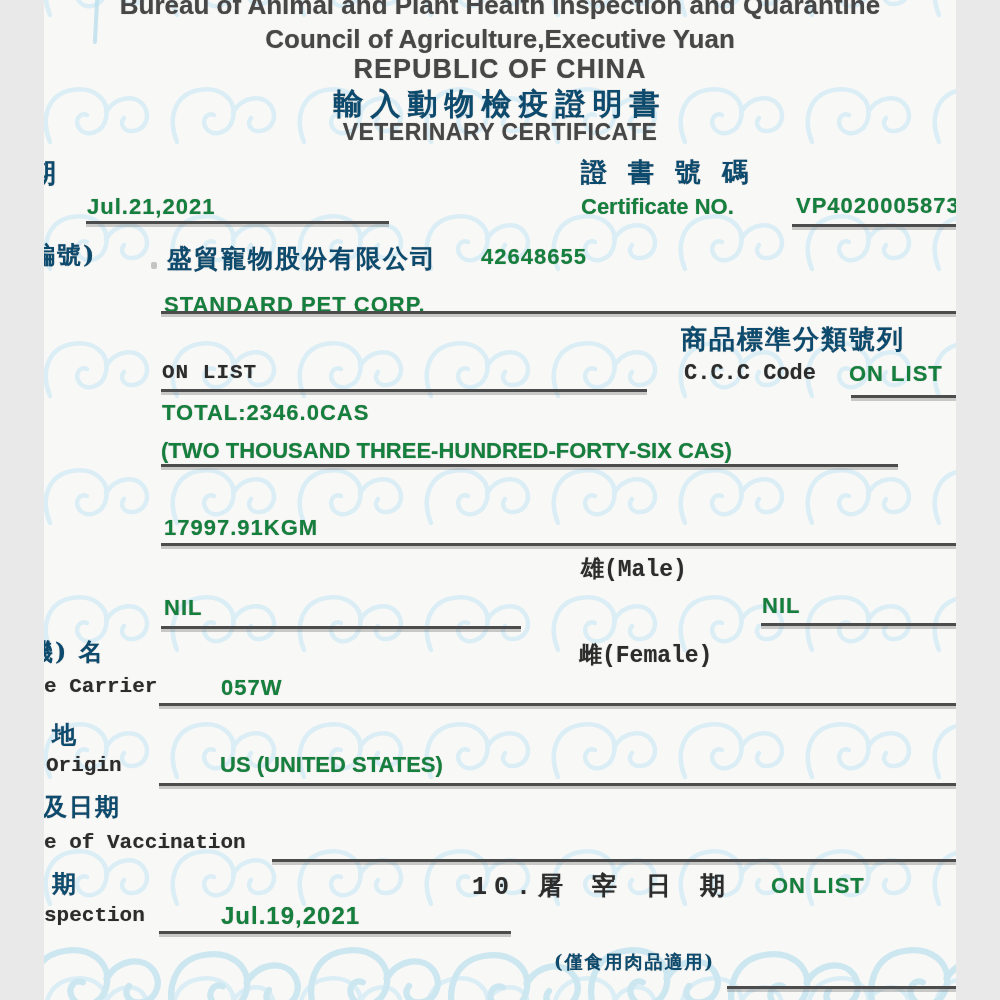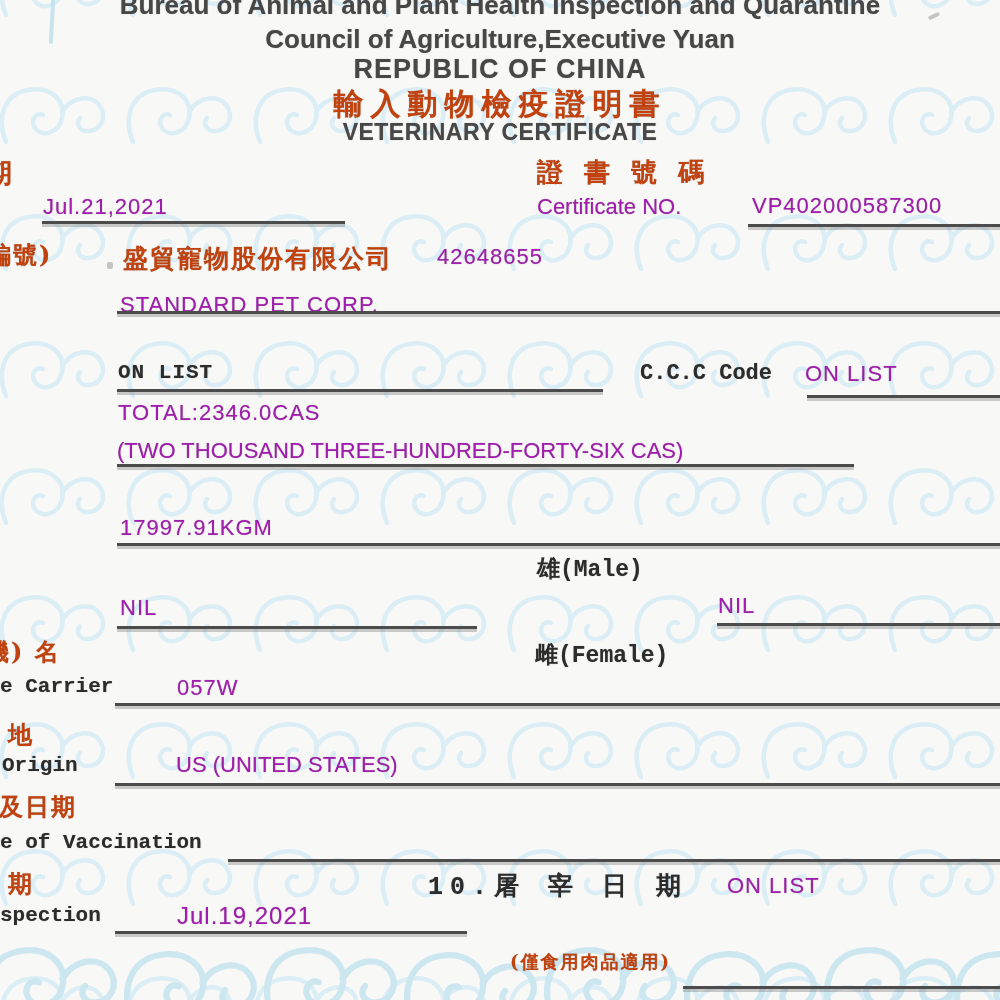--- a/index.html
+++ b/index.html
@@ -1,31 +1,31 @@
 <!DOCTYPE html>
 <html><head>
 <meta charset="utf-8">
 <style>
   html,body{margin:0;padding:0;background:#e9e9e9;}
   .page{
-    position:relative;width:1000px;height:1000px;margin:0 auto;
+    position:relative;width:912px;height:1000px;margin:0 auto;
     background:#f8f8f6;overflow:hidden;
     font-family:"Liberation Sans",sans-serif;
   }
   .wm{position:absolute;left:0;top:0;z-index:0;}
   .layer{position:absolute;inset:0;z-index:1;}
   .abs{position:absolute;white-space:nowrap;}
   .ctr{left:0;right:0;text-align:center;}
-  .sans{font-family:"Liberation Sans",sans-serif;color:#a21caf;font-weight:400;
+  .sans{font-family:"Liberation Sans",sans-serif;color:#15803d;font-weight:700;
         text-shadow:0 0 1px rgba(51,51,51,.45);text-align:right;}
   .hdr{font-family:"Liberation Sans",sans-serif;color:#474747;font-weight:600;
        text-shadow:0 0 1px rgba(71,71,71,.5);}
   .mono{font-family:"Liberation Mono","DejaVu Sans Mono",monospace;color:#2c2c2c;
         font-weight:700;text-shadow:0 0 1px rgba(44,44,44,.4);}
-  .cjk{font-family:"DejaVu Serif","Liberation Serif",serif;color:#c2410c;
+  .cjk{font-family:"DejaVu Serif","Liberation Serif",serif;color:#0c4a6e;
        font-weight:700;text-shadow:0 0 1px rgba(35,35,35,.4);}
   .rule{position:absolute;height:3px;background:#4c4c4c;
         box-shadow:0 3px 0 rgba(120,120,120,.38);}
   .speck{position:absolute;border-radius:2px;}
 </style>
 </head>
 <body>
 
 <div class="page">
 
@@ -72,20 +72,21 @@
     <div class="abs sans" style="left:537px;top:194px;font-size:22px;">Certificate NO.</div>
     <div class="abs sans" style="left:752px;top:193px;font-size:22px;letter-spacing:1px;">VP402000587300</div>
     <div class="rule" style="left:748px;top:224px;width:252px;"></div>
 
     <div class="abs cjk" style="left:-13px;top:239px;font-size:24px;letter-spacing:2px;">編號)</div>
     <div class="abs cjk" style="left:123px;top:242px;font-size:25px;letter-spacing:2px;">盛貿寵物股份有限公司</div>
     <div class="abs sans" style="left:437px;top:244px;font-size:22px;letter-spacing:1px;">42648655</div>
     <div class="abs sans" style="left:120px;top:292px;font-size:22px;letter-spacing:1px;">STANDARD PET CORP.</div>
     <div class="rule" style="left:117px;top:311px;width:883px;"></div>
 
+    <div class="abs cjk" style="left:637px;top:322px;font-size:26px;letter-spacing:2px;">商品標準分類號列</div>
     <div class="abs mono" style="left:118px;top:361px;font-size:21px;letter-spacing:1px;">ON LIST</div>
     <div class="rule" style="left:117px;top:389px;width:486px;"></div>
     <div class="abs mono" style="left:640px;top:361px;font-size:22px;">C.C.C Code</div>
     <div class="abs sans" style="left:805px;top:361px;font-size:22px;letter-spacing:1px;">ON LIST</div>
     <div class="rule" style="left:807px;top:395px;width:193px;"></div>
 
     <div class="abs sans" style="left:118px;top:400px;font-size:22px;letter-spacing:1px;">TOTAL:2346.0CAS</div>
     <div class="abs sans" style="left:117px;top:438px;font-size:22px;">(TWO THOUSAND THREE-HUNDRED-FORTY-SIX CAS)</div>
     <div class="rule" style="left:117px;top:464px;width:737px;"></div>
 

